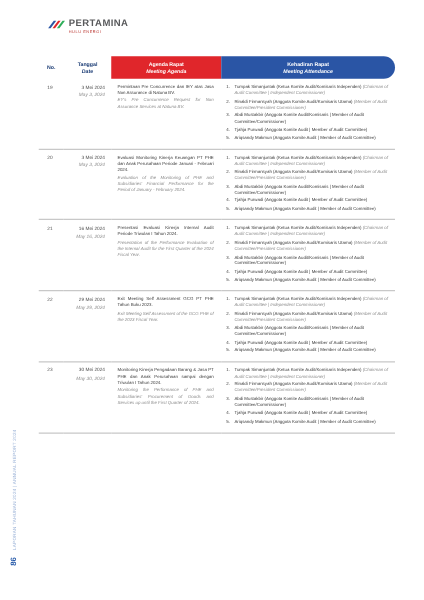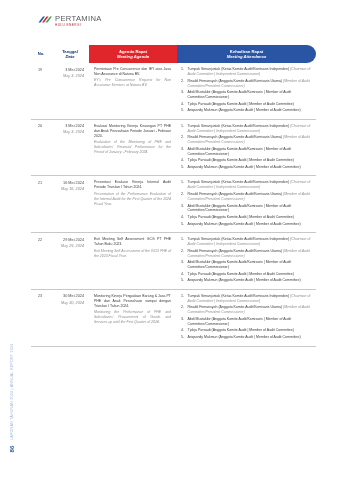--- a/index.html
+++ b/index.html
@@ -51,21 +51,21 @@
     position: absolute;
     left: 38px; top: 15px;
     display: flex;
     align-items: center;
     gap: 3px;
   }
   .logo-mark { width: 14px; height: 11px; display: block; }
   .logo-txt { line-height: 1; }
   .logo-word {
     font-size: 7.6px;
-    font-weight: normal;
+    font-weight: bold;
     letter-spacing: .35px;
     color: #58595b;
     display: block;
   }
   .logo-sub {
     font-size: 3.1px;
     letter-spacing: .45px;
     color: #b9312c;
     display: block;
     margin-top: 1.2px;

